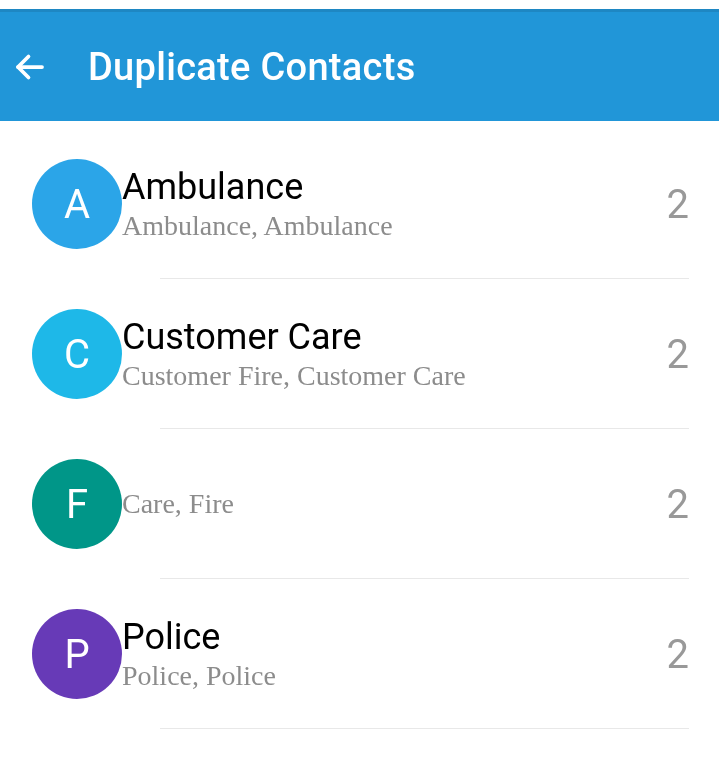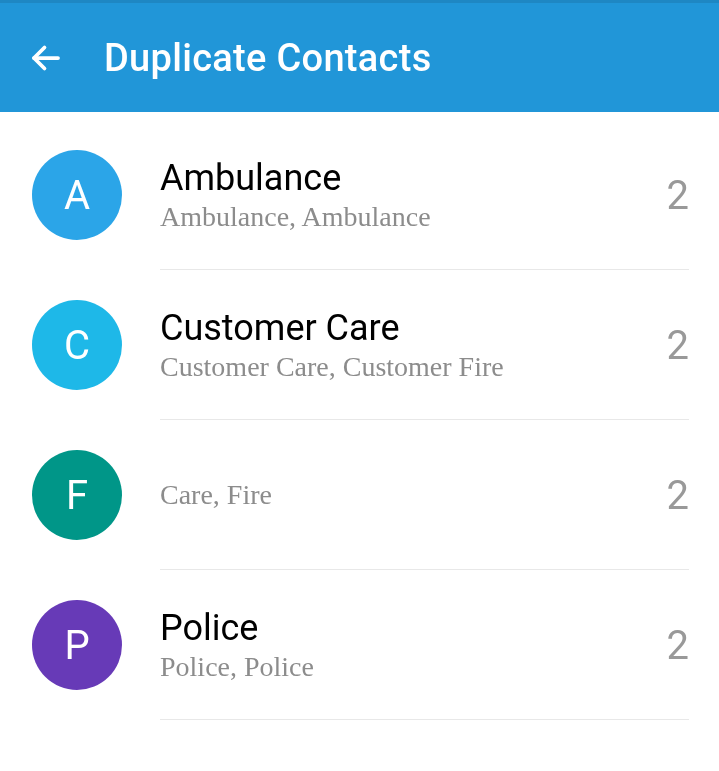--- a/index.html
+++ b/index.html
@@ -12,22 +12,23 @@
       width: 719px;
       height: 771px;
       background: #ffffff;
       overflow: hidden;
     }
     .header {
       background: #2196d8;
       height: 112px;
       display: flex;
       align-items: center;
-      padding-left: 28px;
+      padding-left: 12px;
       border-top: 3px solid #1e87c3;
+      margin-top: 9px;
     }
     .back-icon {
       color: #ffffff;
       display: flex;
       align-items: center;
       justify-content: center;
       cursor: pointer;
       margin-right: 40px;
     }
     .header-title {
@@ -62,21 +63,20 @@
       display: flex;
       align-items: center;
       justify-content: center;
       color: #ffffff;
       font-size: 40px;
       font-weight: 400;
       flex-shrink: 0;
     }
     .item-text {
       flex: 1;
-      margin-left: 38px;
       display: flex;
       flex-direction: column;
       justify-content: center;
     }
     .item-title {
       color: #000000;
       font-size: 36px;
       font-weight: 400;
       margin-bottom: 2px;
     }
@@ -114,21 +114,21 @@
       <div class="item-title">Ambulance</div>
       <div class="item-subtitle">Ambulance, Ambulance</div>
     </div>
     <div class="item-count">2</div>
   </div>
 
   <div class="list-item">
     <div class="avatar" style="background:#1eb8e8">C</div>
     <div class="item-text">
       <div class="item-title">Customer Care</div>
-      <div class="item-subtitle">Customer Care, Customer Fire</div>
+      <div class="item-subtitle">Customer Fire, Customer Care</div>
     </div>
     <div class="item-count">2</div>
   </div>
 
   <div class="list-item">
     <div class="avatar" style="background:#009688">F</div>
     <div class="item-text">
       <div class="item-subtitle">Care, Fire</div>
     </div>
     <div class="item-count">2</div>

